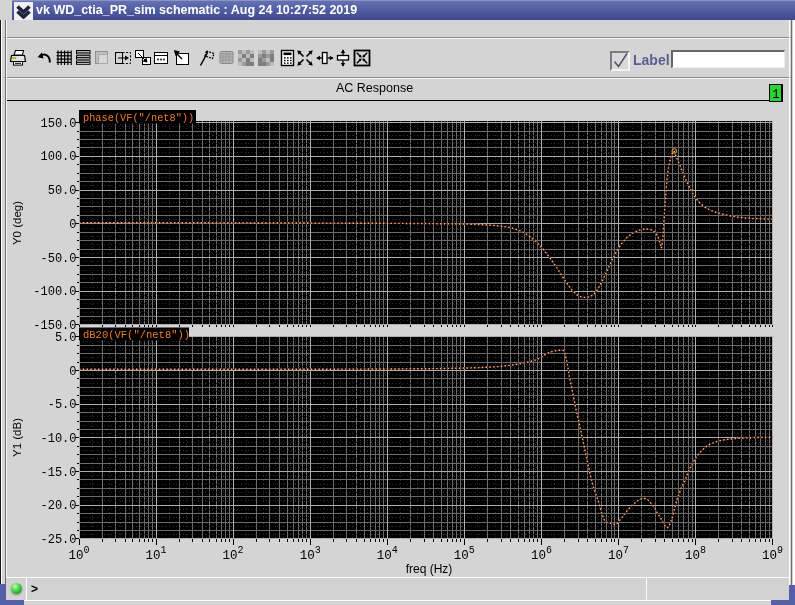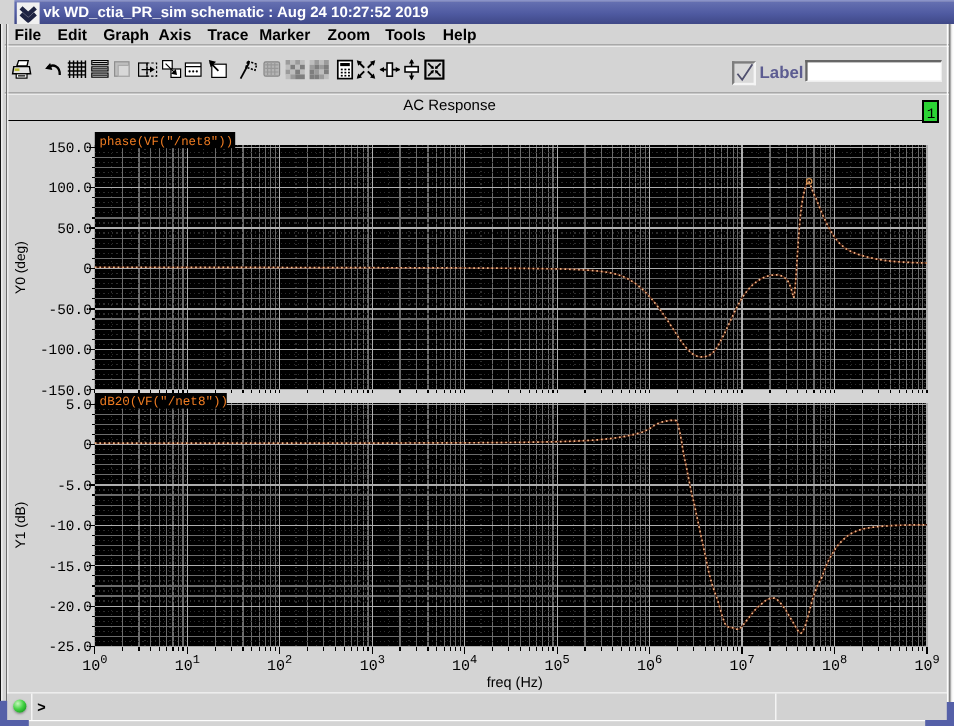--- a/index.html
+++ b/index.html
@@ -715,31 +715,20 @@
         <text x="83.0" y="337.7" font-family="Liberation Mono, monospace" font-size="10.5" text-anchor="start" fill="#ef7c22" font-weight="normal">dB20(VF("/net8"))</text>
       </g>
     </svg>
 <div id="title">
       <div id="ticon"><svg width="18" height="17" viewBox="0 0 18 17" xmlns="http://www.w3.org/2000/svg">
           <path d="M3.5 4.5 L9.5 10 L15.5 4.5" fill="none" stroke="#1e2342" stroke-width="3.6"></path>
           <path d="M3.5 9.5 L9.5 15 L15.5 9.5" fill="none" stroke="#1e2342" stroke-width="3.6"></path>
         </svg></div>
       <div id="ttext">vk WD_ctia_PR_sim schematic : Aug 24 10:27:52 2019</div>
     </div>
-<div id="menubar">
-      <span style="position:absolute;left:8px;top:1px">File</span>
-      <span style="position:absolute;left:44px;top:1px">Edit</span>
-      <span style="position:absolute;left:82px;top:1px">Graph</span>
-      <span style="position:absolute;left:128px;top:1px">Axis</span>
-      <span style="position:absolute;left:169px;top:1px">Trace</span>
-      <span style="position:absolute;left:212px;top:1px">Marker</span>
-      <span style="position:absolute;left:269px;top:1px">Zoom</span>
-      <span style="position:absolute;left:317px;top:1px">Tools</span>
-      <span style="position:absolute;left:365px;top:1px">Help</span>
-    </div>
 <div id="toolbar">
       <svg width="18" height="18" viewBox="0 0 18 18" style="position:absolute;left:5px;top:10px" xmlns="http://www.w3.org/2000/svg">
         <path d="M5 6 L6.5 1.5 L14.5 1.5 L13.5 6 Z" fill="#fff" stroke="#000" stroke-width="1.1"></path>
         <path d="M2.5 6.5 L15.5 6.5 L16.5 12.5 L1.5 12.5 Z" fill="#e2e2e2" stroke="#000" stroke-width="1.2"></path>
         <rect x="3.2" y="8" width="4" height="2.2" fill="#b9b931"></rect>
         <rect x="4.5" y="12.5" width="9" height="3.6" fill="#fff" stroke="#000"></rect>
         <line x1="6" y1="14.3" x2="12" y2="14.3" stroke="#000"></line>
       </svg>
       <svg width="18" height="18" viewBox="0 0 18 18" style="position:absolute;left:31px;top:10px" xmlns="http://www.w3.org/2000/svg">
         <path d="M14.8 13.5 C 15.2 6.5, 9.5 3.6, 4.8 7.2" fill="none" stroke="#000" stroke-width="1.9"></path>

